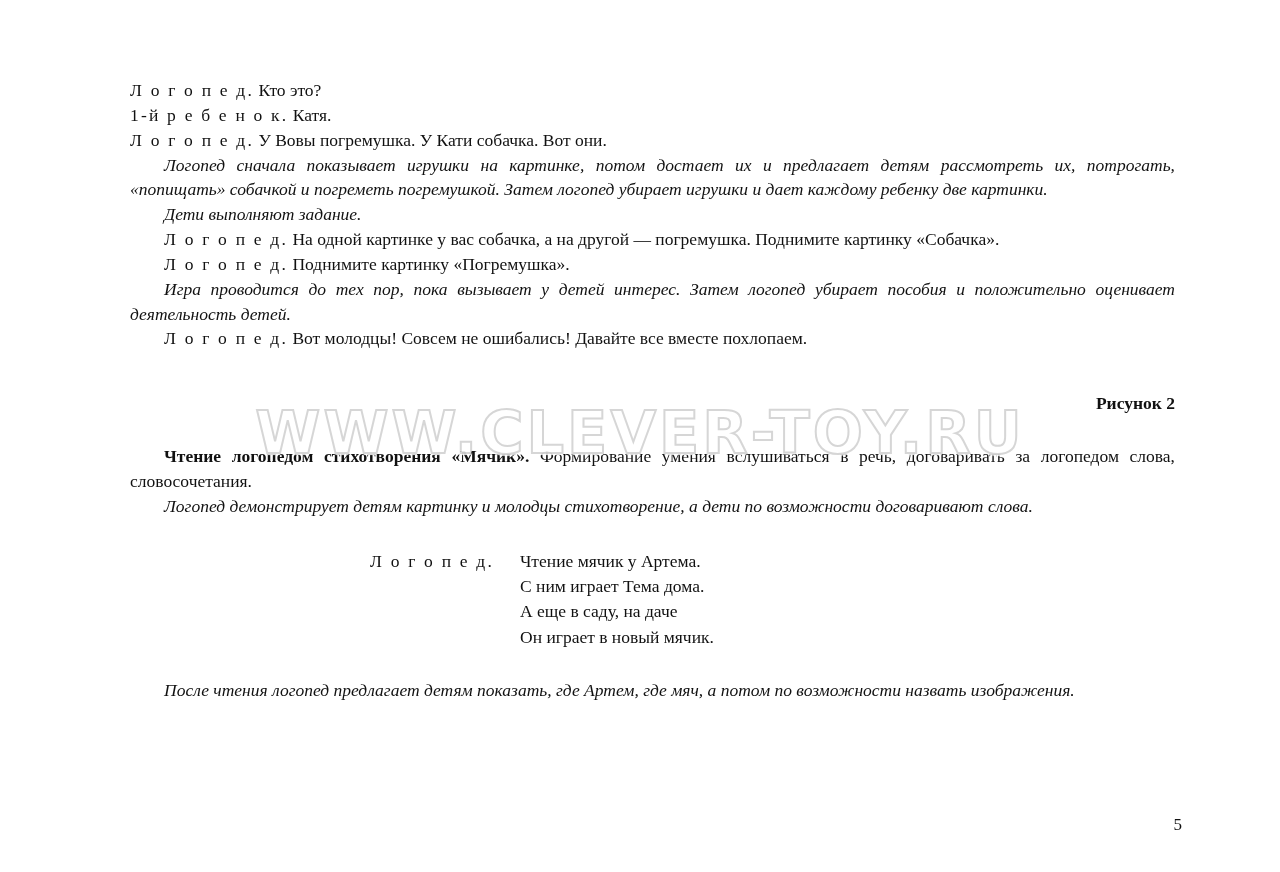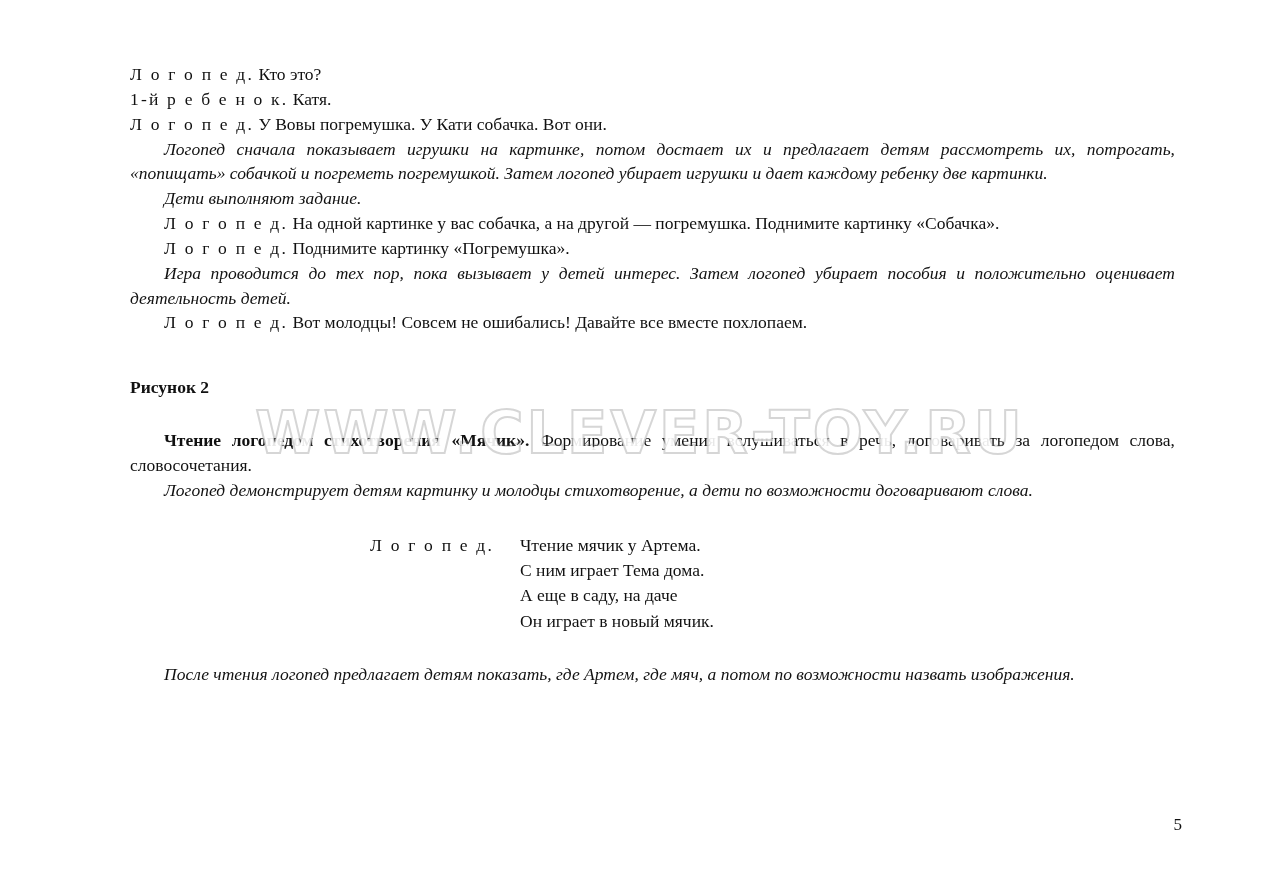--- a/index.html
+++ b/index.html
@@ -17,21 +17,21 @@
   }
   .page {
     position: absolute;
     left: 0; top: 0;
     width: 1280px;
     height: 872px;
   }
   .content {
     position: absolute;
     left: 130px;
-    top: 62px;
+    top: 78px;
     width: 1045px;
     font-size: 17.5px;
     line-height: 1.42;
     text-align: justify;
   }
   .line {
     margin: 0;
     padding: 0;
     white-space: nowrap;
   }
@@ -49,21 +49,21 @@
     letter-spacing: 2.2px;
   }
   .ital {
     font-style: italic;
   }
   .bold {
     font-weight: bold;
   }
   .fig-title {
     margin-top: 40px;
-    text-align: left;
+    text-align: right;
     font-weight: bold;
     font-size: 17.5px;
   }
   .block-gap {
     margin-top: 28px;
   }
   .poem {
     margin-top: 30px;
     margin-left: 240px;
     display: flex;

